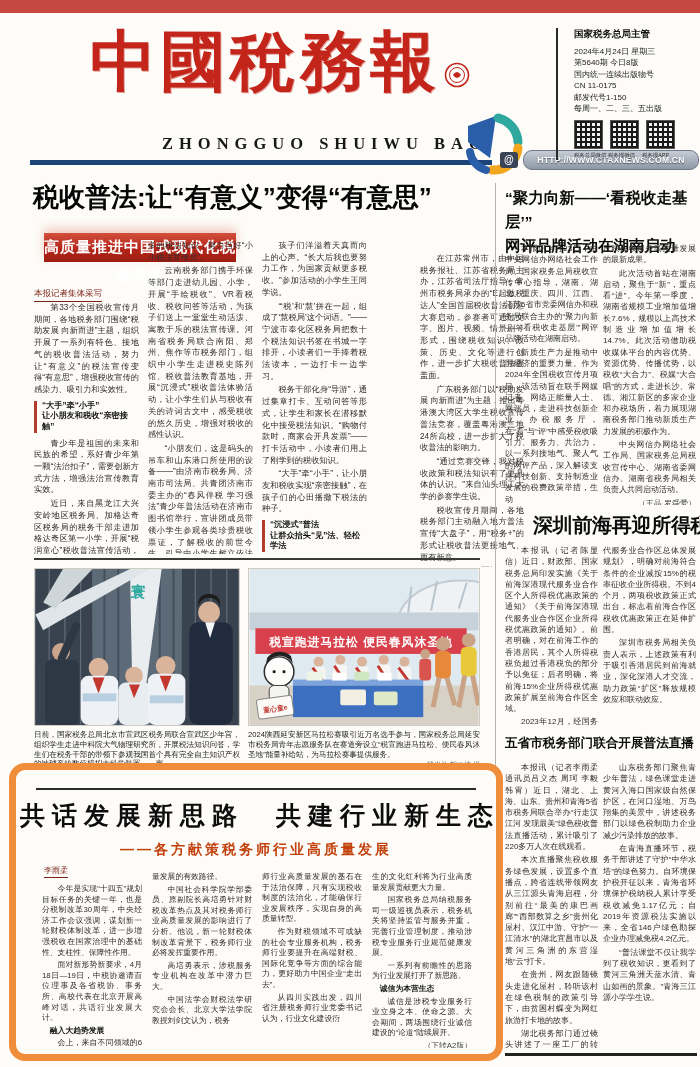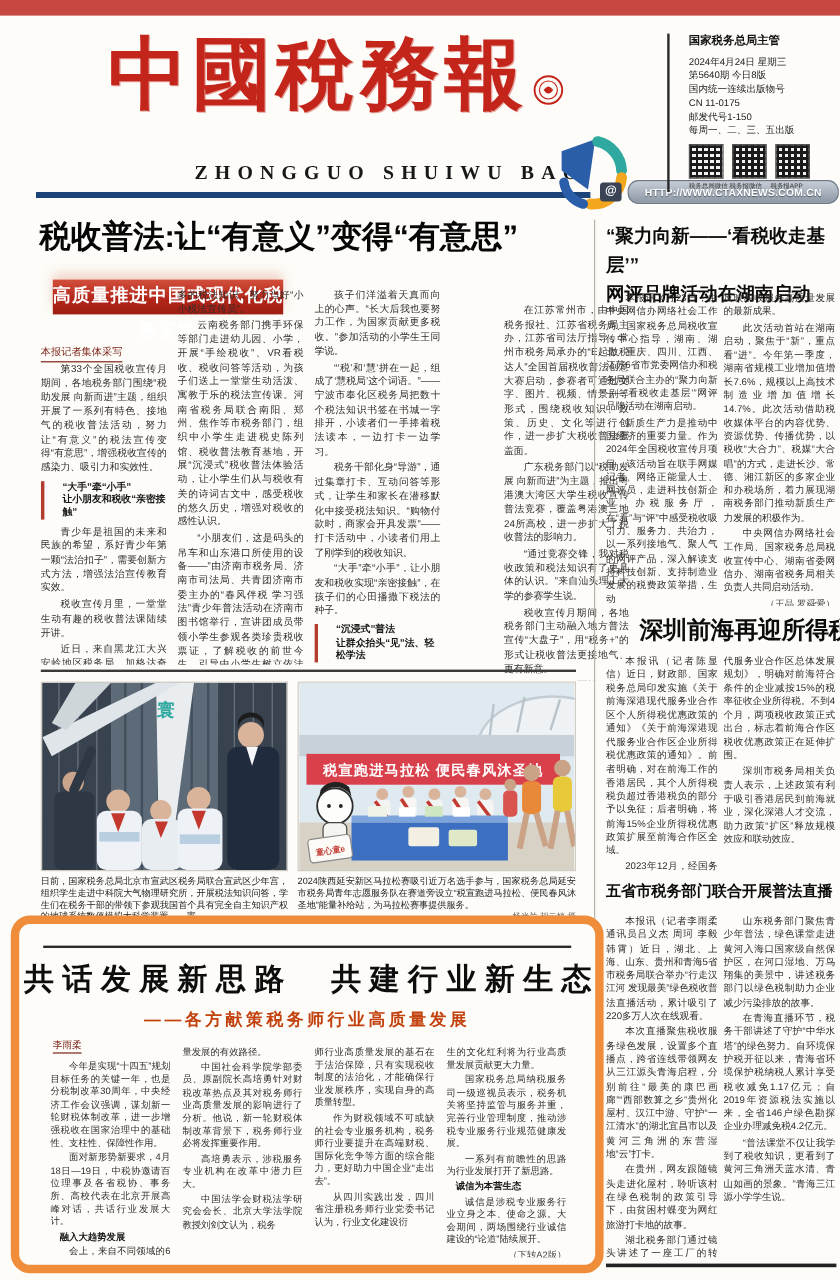--- a/index.html
+++ b/index.html
@@ -37,21 +37,21 @@
     letter-spacing:0;white-space:nowrap;font-family:"Liberation Sans",sans-serif;}
   #lead-banner{left:44px;top:233px;width:192px;height:29px;background:linear-gradient(180deg,#d24f3c 0%,#b4261a 55%,#9e1d12 100%);
     color:#fff;font-family:"Liberation Serif",serif;font-weight:bold;font-size:15px;line-height:29px;
     text-align:center;letter-spacing:1px;box-shadow:0 -5px 9px rgba(226,150,130,.45);}
   #lead-byline{left:34px;top:288px;font-size:8.5px;color:#7c2318;border-bottom:1px solid #7c2318;padding-bottom:1px;}
   .tcol{position:absolute;overflow:hidden;color:#2e2c2a;text-align:justify;}
   .mcol{font-size:8.2px;line-height:11.7px;width:105px;}
   .p{margin:0 0 2px;text-indent:2em;text-align:justify;}
   .cont{text-indent:0;}
   .endn{text-align:right;text-indent:0;color:#444;}
-  .sub{border-left:3px solid #b23d2e;padding-left:15px;font-weight:bold;margin:5px 0;line-height:1.3;color:#161616;text-align:left;}
+  .sub{border-left:3px solid #b23d2e;padding-left:5px;font-weight:bold;margin:5px 0;line-height:1.3;color:#161616;text-align:left;}
   .sub2{font-weight:bold;text-indent:1em;margin:2px 0;color:#161616;text-align:left;}
   #hr1{left:34px;top:558px;width:446px;height:2px;background:#3a3a3a;}
   
   .photo{border:1px solid #cfccc4;box-sizing:border-box;}
   .cap{font-size:7.6px;line-height:9.8px;color:#222;text-align:justify;}
   .credit{font-size:7px;color:#555;text-align:right;margin-top:1px;}
   
   #vrule{left:495px;top:183px;width:1px;height:872px;background:#b8b3aa;}
   .sb-title{color:#0c0c0c;font-weight:900;}
   #a1-title{left:505px;top:186px;width:192px;font-size:15.5px;line-height:24px;}
@@ -116,21 +116,20 @@
   </div>
 
   <div class="abs" id="lead-headline">税收普法:让“有意义”变得“有意思”</div>
   <div class="abs" id="lead-banner">高质量推进中国式现代化税务实践</div>
   <div class="abs" id="lead-byline">本报记者集体采写</div>
 
   <div class="tcol mcol" style="left:34px;top:302px;height:252px;">
       <p class="p">第33个全国税收宣传月期间，各地税务部门围绕“税助发展 向新而进”主题，组织开展了一系列有特色、接地气的税收普法活动，努力让“有意义”的税法宣传变得“有意思”，增强税收宣传的感染力、吸引力和实效性。</p>
       <div class="sub">“大手”牵“小手”<br>让小朋友和税收“亲密接触”</div>
       <p class="p">青少年是祖国的未来和民族的希望，系好青少年第一颗“法治扣子”，需要创新方式方法，增强法治宣传教育实效。</p>
-      <p class="p">税收宣传月里，一堂堂生动有趣的税收普法课陆续开讲。</p>
       <p class="p">近日，来自黑龙江大兴安岭地区税务局、加格达奇区税务局的税务干部走进加格达奇区第一小学，开展“税润童心”税收普法宣传活动，通过动画视频、知识问答，深入浅出地向学生们讲解税收知识，孩子们纷纷表示要学习更</p>
     </div>
   <div class="tcol mcol" style="left:148px;top:240px;height:314px;">
       <p class="p cont">多的税法知识，努力当好“小小税法宣传员”。</p>
       <p class="p">云南税务部门携手环保等部门走进幼儿园、小学，开展“手绘税收”、VR看税收、税收问答等活动，为孩子们送上一堂堂生动活泼、寓教于乐的税法宣传课。河南省税务局联合南阳、郑州、焦作等市税务部门，组织中小学生走进税史陈列馆、税收普法教育基地，开展“沉浸式”税收普法体验活动，让小学生们从与税收有关的诗词古文中，感受税收的悠久历史，增强对税收的感性认识。</p>
       <p class="p">“小朋友们，这是码头的吊车和山东港口所使用的设备——”由济南市税务局、济南市司法局、共青团济南市委主办的“春风伴税 学习强法”青少年普法活动在济南市图书馆举行，宣讲团成员带领小学生参观各类珍贵税收票证，了解税收的前世今生，引导中小学生树立依法诚信纳税意识。</p>
     </div>
   <div class="tcol mcol" style="left:262px;top:240px;height:314px;">
       <p class="p">孩子们洋溢着天真而向上的心声。“长大后我也要努力工作，为国家贡献更多税收。”参加活动的小学生王同学说。</p>
       <p class="p">“‘税’和‘慧’拼在一起，组成了‘慧税局’这个词语。”——宁波市奉化区税务局把数十个税法知识书签在书城一字排开，小读者们一手捧着税法读本，一边打卡一边学习。</p>

